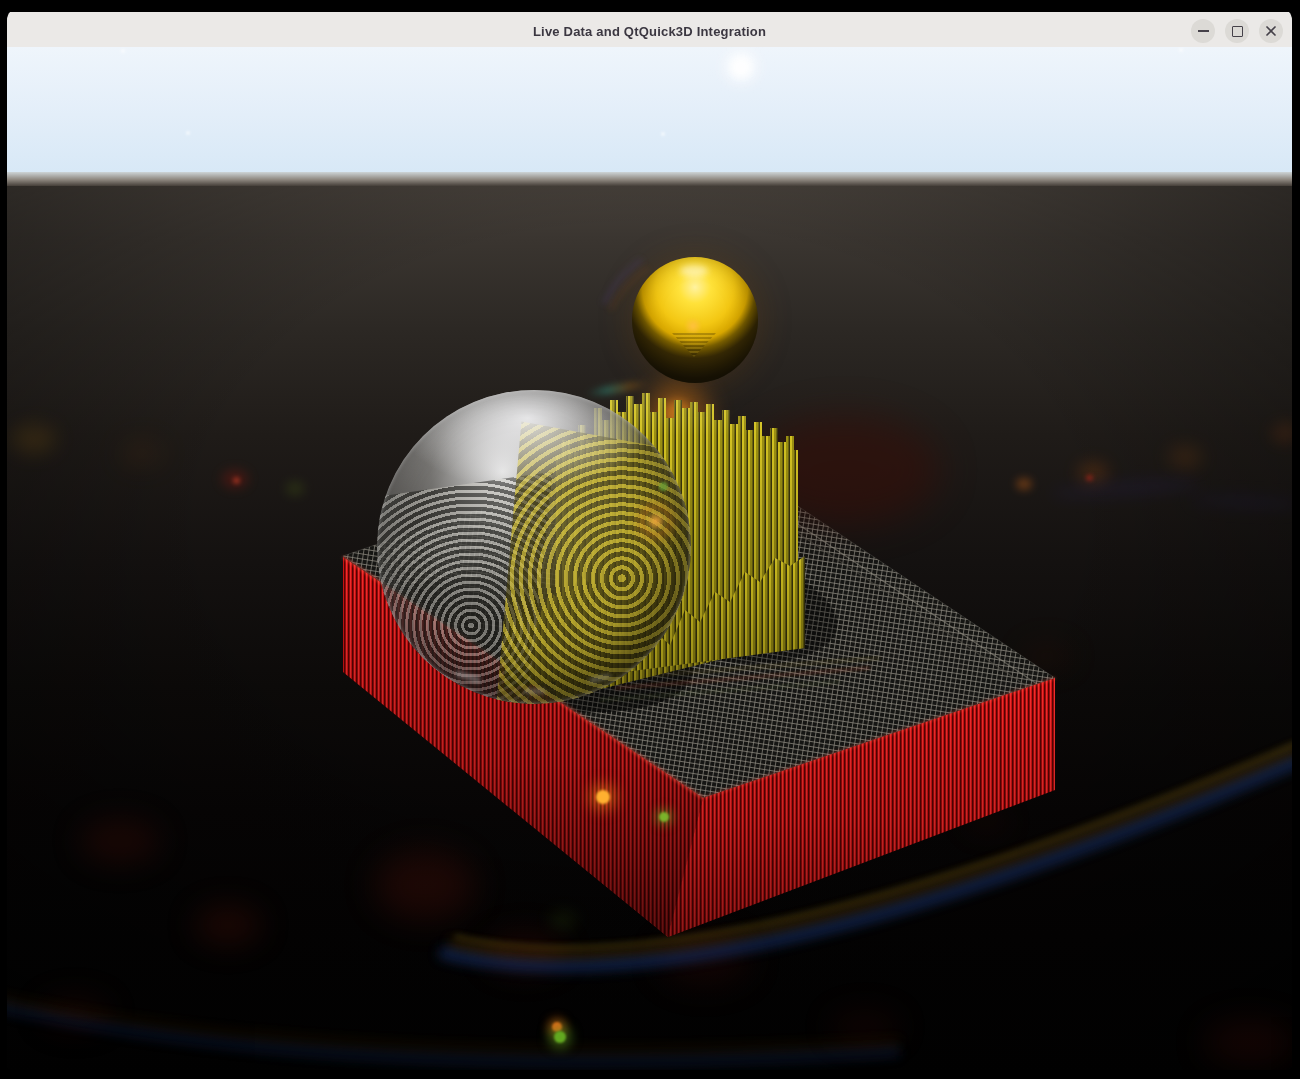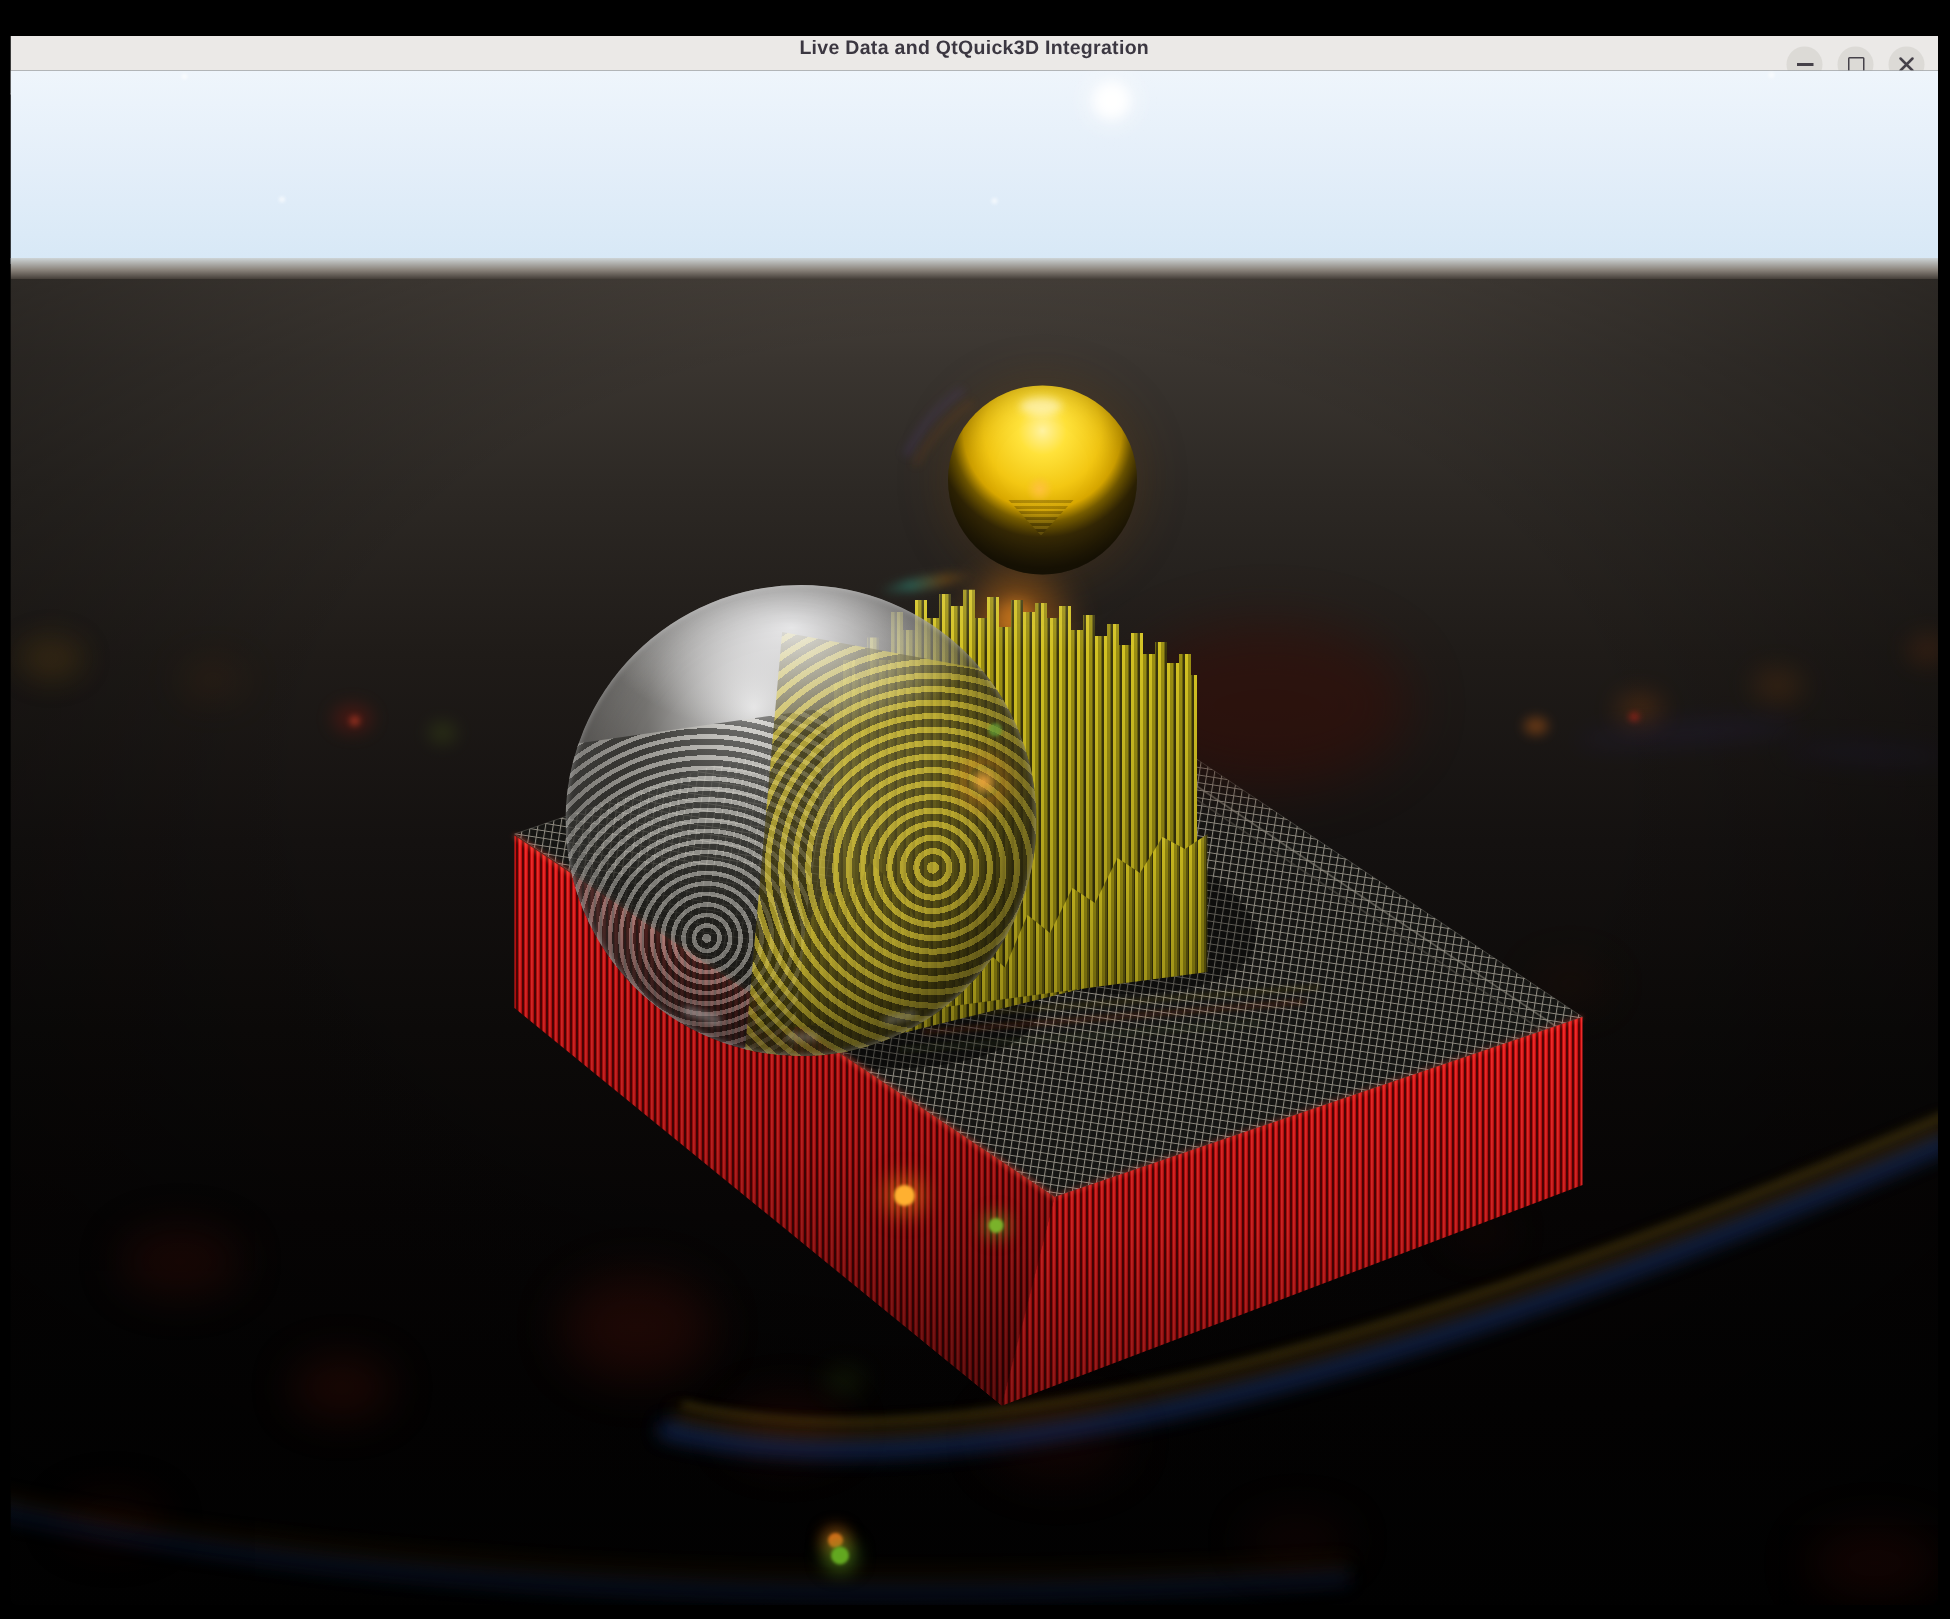--- a/index.html
+++ b/index.html
@@ -1,24 +1,24 @@
 <!DOCTYPE html>
 <html style="--titlebar-bg: #ebe9e7; --titlebar-border: #bdb9b4; --titlebar-text: #3b3741; --button-bg: #dcdad6; --button-glyph: #454149; --sky-top: #f0f6fc; --sky-bottom: #d7e8f6; --ground-top: #46403a; --platform-red: #c60d0d; --bar-yellow: #c9b81d; --sphere-gold: #f3c713;"><head>
 <meta charset="utf-8">
 <style>
   html,body{margin:0;padding:0;background:#000;}
   .stage{position:relative;width:1300px;height:1079px;background:#000;overflow:hidden;
          font-family:"Liberation Sans",sans-serif;}
   
   .window{position:absolute;left:7px;top:8px;width:1285px;height:1062px;
           border-radius:12px 12px 5px 5px;overflow:hidden;background:#000;}
-  .titlebar{position:absolute;left:0;top:16px;right:0;height:38px;
+  .titlebar{position:absolute;left:0;top:4px;right:0;height:38px;
             background:var(--titlebar-bg,#ebe9e7);
             border-bottom:1px solid var(--titlebar-border,#bdb9b4);
-            display:flex;justify-content:center;}
+            display:flex;align-items:center;justify-content:center;}
   .title{font-weight:bold;font-size:13px;color:var(--titlebar-text,#3b3741);letter-spacing:.2px;}
   .controls{position:absolute;right:9px;top:7px;display:flex;gap:10px;}
   .wbtn{width:24px;height:24px;border-radius:50%;background:var(--button-bg,#dcdad6);
         display:flex;align-items:center;justify-content:center;cursor:default;}
   .g-min{width:11px;height:0;border-top:2px solid var(--button-glyph,#454149);}
   .g-max{width:9px;height:9px;border:1.8px solid var(--button-glyph,#454149);border-radius:1px;}
   .g-close{width:12px;height:12px;display:block;}
   
   .viewport{position:absolute;left:0;top:39px;right:0;bottom:0;overflow:hidden;background:#000;}
   .scene{position:absolute;left:-7px;top:-47px;width:1300px;height:1079px;}

